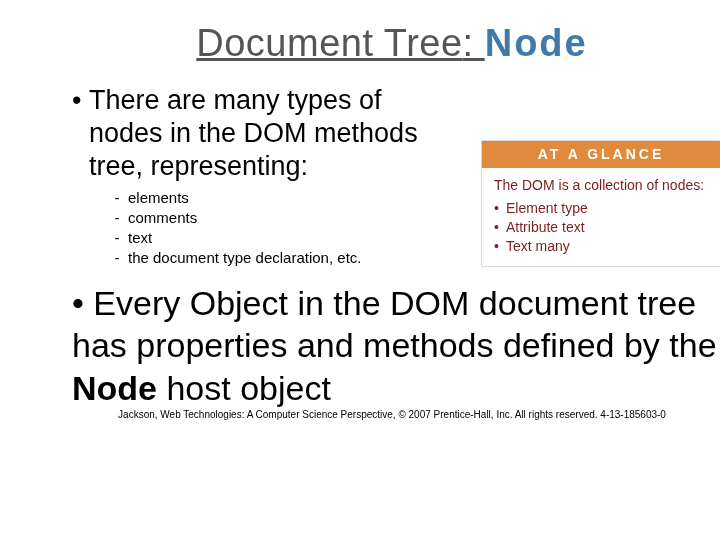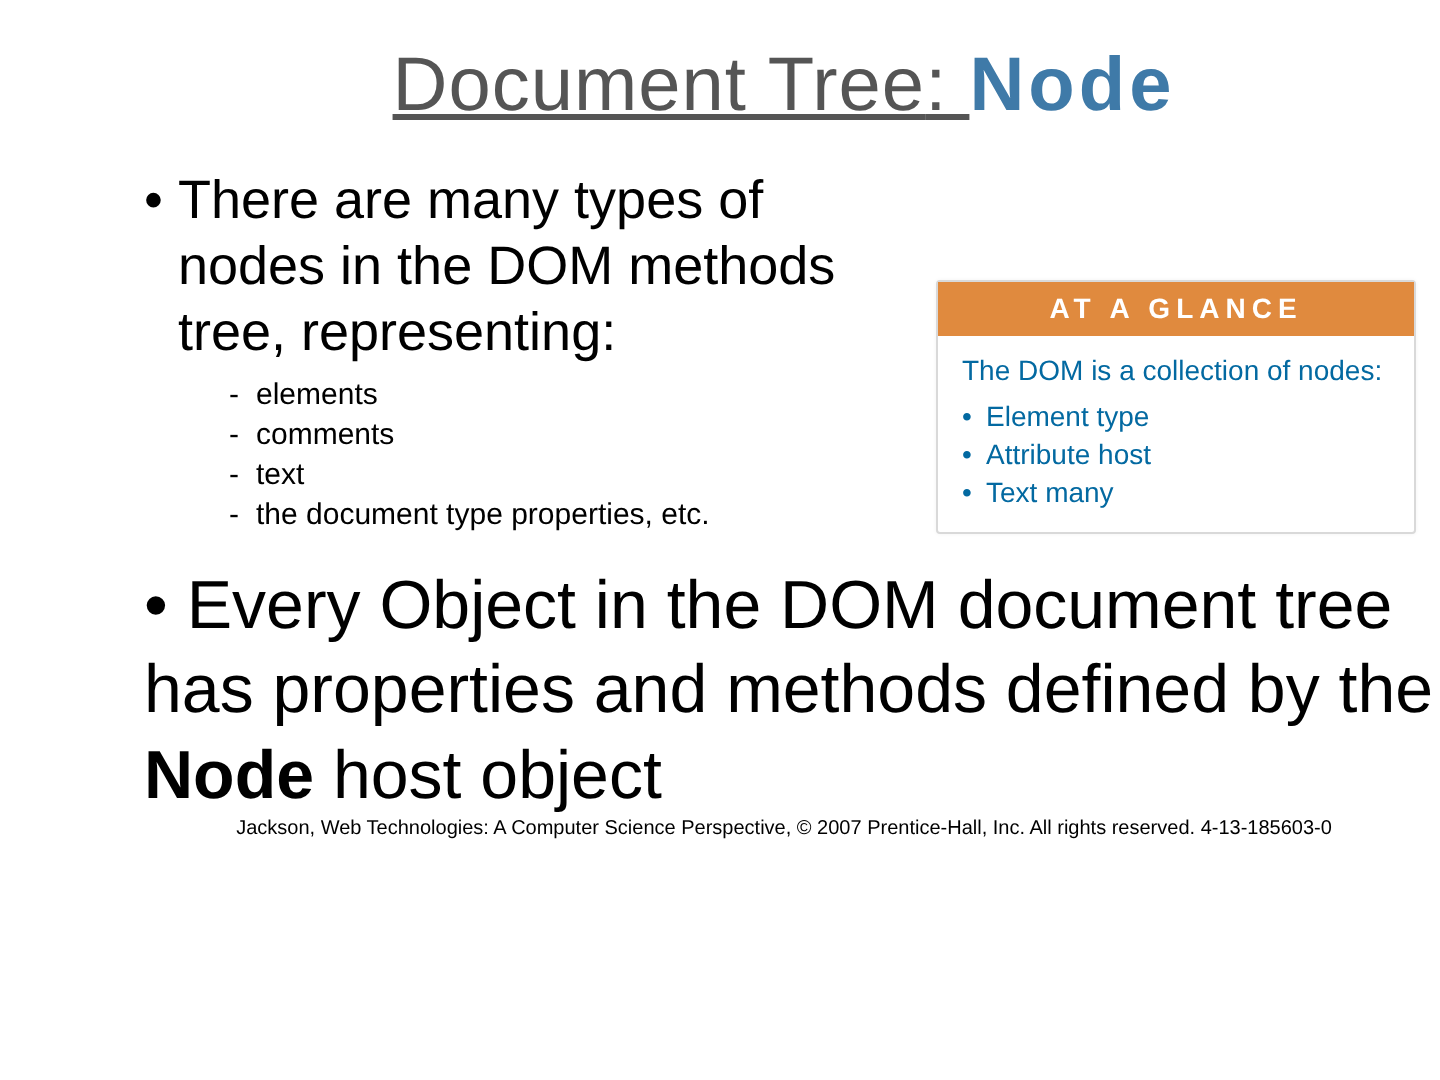--- a/index.html
+++ b/index.html
@@ -67,40 +67,40 @@
     left: 0; right: 0;
     bottom: 16px;
     text-align: center;
     font-size: 10px;
     color: #000;
   }
   
   .glance {
     position: absolute;
     top: 140px;
-    right: 44px;
+    right: 31px;
     width: 238px;
     background: #ffffff;
     border: 1px solid #d9d9d9;
     border-radius: 2px;
     box-shadow: 0 0 2px rgba(0,0,0,0.05);
     font-family: Arial, Helvetica, sans-serif;
   }
   .glance-header {
     background: #e08a3e;
     color: #ffffff;
     font-size: 14px;
     letter-spacing: 3px;
     font-weight: bold;
     padding: 5px 12px 6px 12px;
     text-align: center;
   }
   .glance-body {
     padding: 8px 12px 10px 12px;
-    color: #0369a1;
+    color: #7f1d1d;
     font-size: 14px;
     line-height: 1.35;
   }
   .glance-body .lead { margin-bottom: 4px; }
   .glance-body .gdot {
     display:inline-block;
     width: 12px;
   }
 </style>
 </head>
@@ -110,37 +110,37 @@
 
   <div class="title">
     <span class="t1">Document Tree</span><span class="colon">: </span><span class="t2">Node</span>
   </div>
 
   <div class="glance">
     <div class="glance-header">AT  A  GLANCE</div>
     <div class="glance-body">
       <div class="lead">The DOM is a collection of nodes:</div>
       <div><span class="gdot">•</span><span>Element type</span></div>
-      <div><span class="gdot">•</span><span>Attribute host</span></div>
+      <div><span class="gdot">•</span><span>Attribute text</span></div>
       <div><span class="gdot">•</span><span>Text many</span></div>
     </div>
   </div>
 
   <div class="content">
 
     <div class="bullet1">
       <span>•</span>
       <span class="bullet1-text">There are many types of nodes in the DOM methods tree, representing:</span>
     </div>
 
     <div class="dashlist">
       <div class="row"><span class="dash">-</span><span>elements</span></div>
       <div class="row"><span class="dash">-</span><span>comments</span></div>
       <div class="row"><span class="dash">-</span><span>text</span></div>
-      <div class="row"><span class="dash">-</span><span>the document type properties, etc.</span></div>
+      <div class="row"><span class="dash">-</span><span>the document type declaration, etc.</span></div>
     </div>
 
     <div class="bullet2">
       <span>•</span>
       <span>Every Object in the DOM document tree has properties and methods defined by the </span><span class="bold">Node</span><span> host object</span>
     </div>
 
   </div>
 
   <div class="footer">Jackson, Web Technologies: A Computer Science Perspective, © 2007 Prentice-Hall, Inc. All rights reserved. 4-13-185603-0</div>

